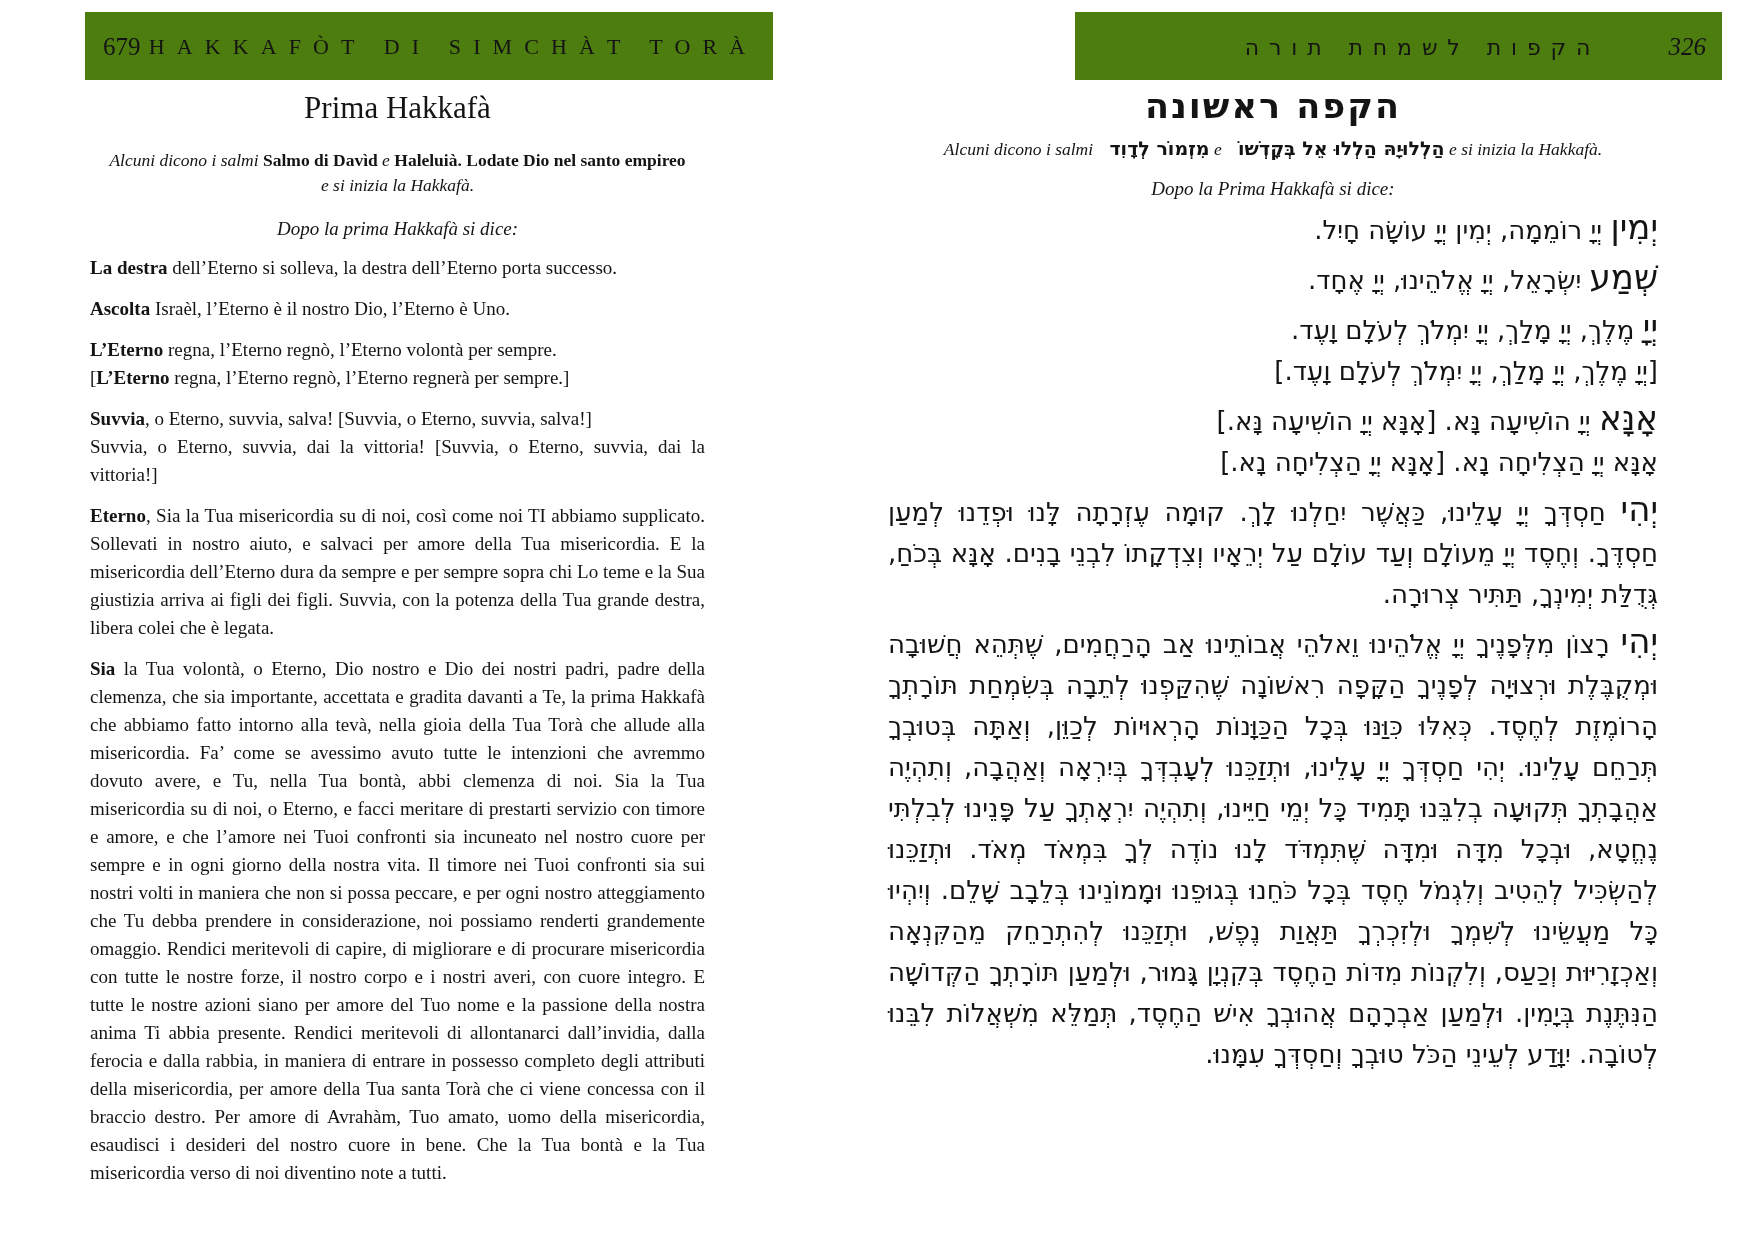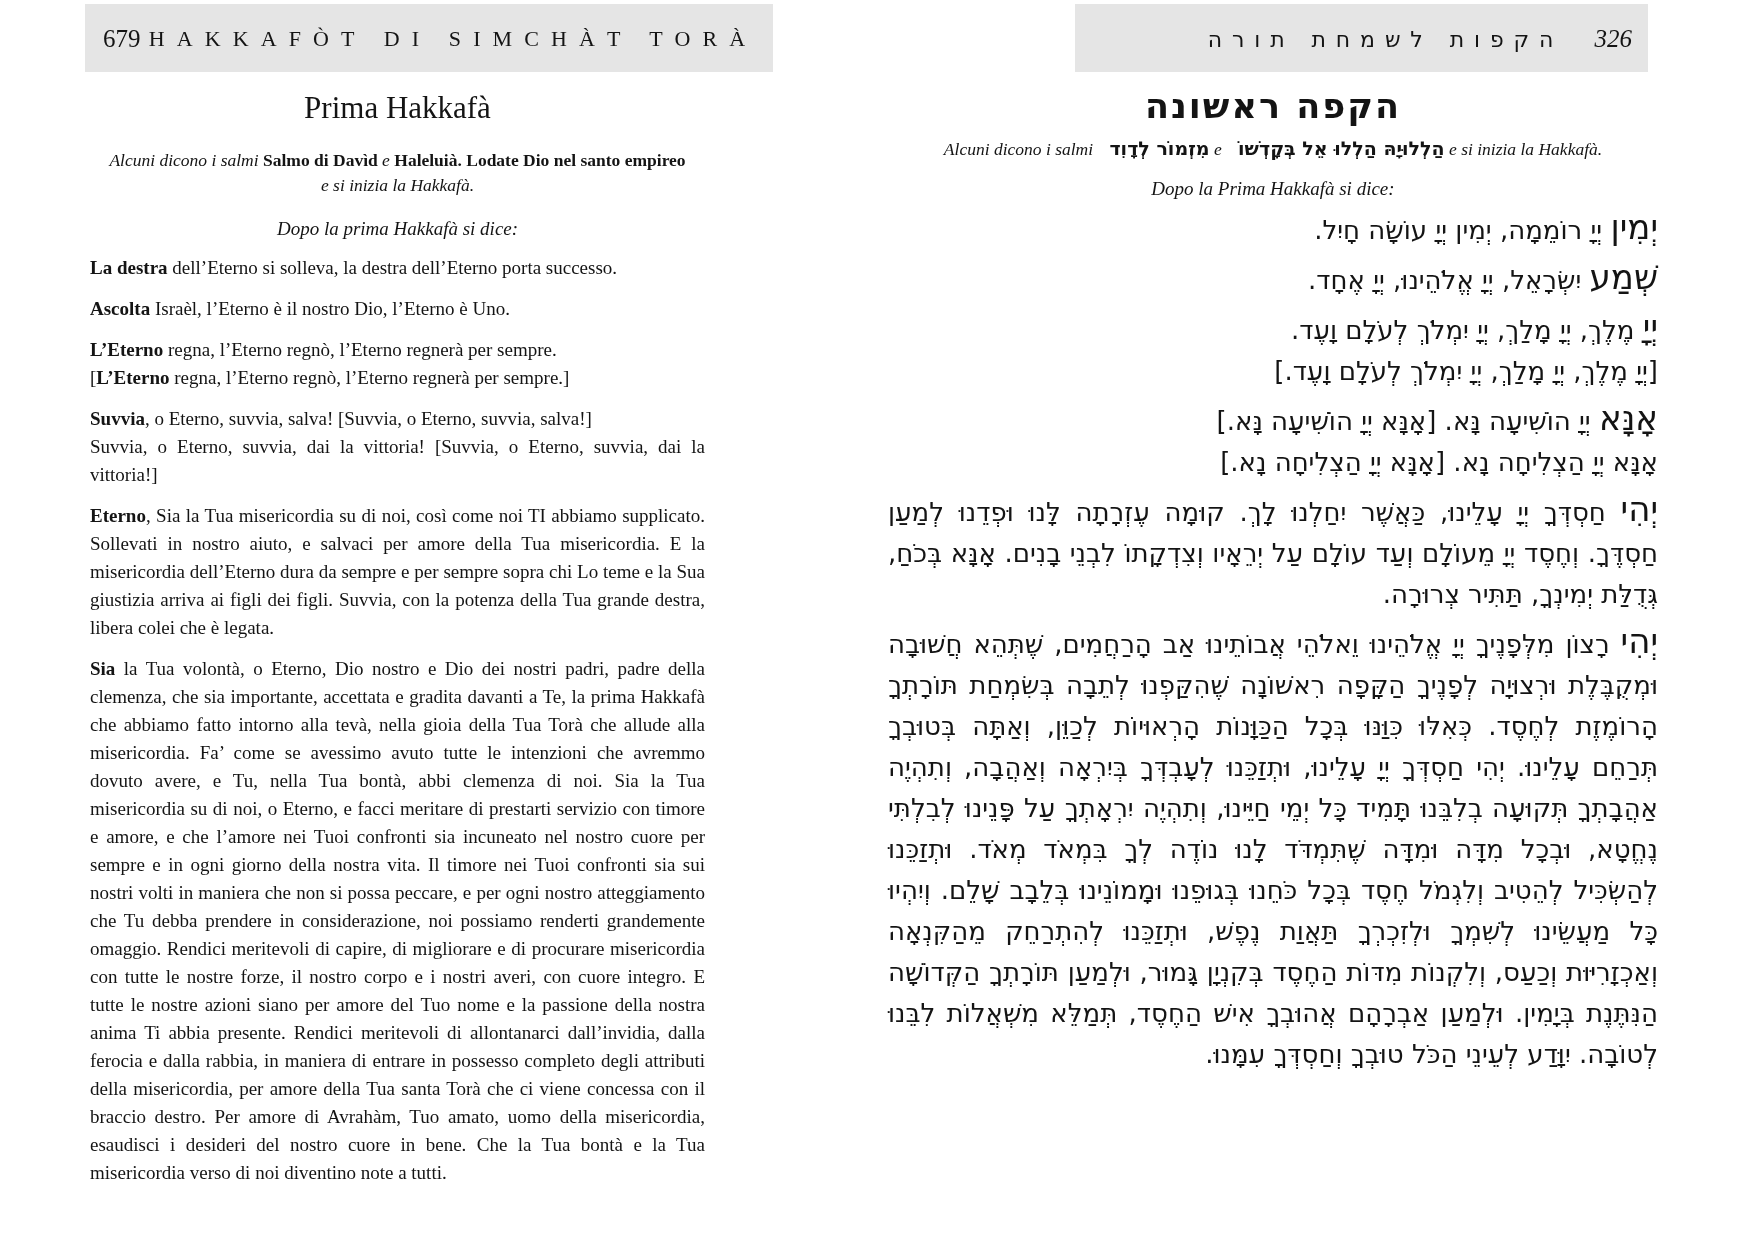--- a/index.html
+++ b/index.html
@@ -1,22 +1,22 @@
 <!DOCTYPE html>
 <html lang="it"><head>
 <meta charset="utf-8">
 <style>
   html,body{margin:0;padding:0;background:#ffffff;overflow:hidden;}
   body{width:1748px;height:1240px;position:relative;color:#141414;
        font-family:"Liberation Serif",serif;}
 
   
-  .band{position:absolute;top:4px;height:68px;background:#e5e5e5;}
+  .band{position:absolute;top:12px;height:68px;background:#4d7c0f;}
   #band-left{left:85px;width:688px;}
-  #band-right{left:1075px;width:573px;}
+  #band-right{left:1075px;width:647px;}
   .band-number{position:absolute;top:50%;transform:translateY(-46%);
                font-size:25px;}
   #band-left .band-number{left:18px;}
   #band-right .band-number{right:16px;font-style:italic;}
   .band-title{position:absolute;top:50%;left:50%;
               transform:translate(-50%,-46%);white-space:nowrap;margin-left:24px;}
   #band-left .band-title{font-size:22px;letter-spacing:0.55em;}
   #band-right .band-title{font-size:22px;letter-spacing:0.45em;direction:rtl;
               font-family:"DejaVu Sans","Liberation Serif",sans-serif;}
 
@@ -67,21 +67,21 @@
   <span class="band-number">326</span>
 </div>
 
 <div class="col" id="col-left">
   <h2 class="section-title">Prima Hakkafà</h2>
   <div class="intro"><span class="seg-i">Alcuni dicono i salmi </span><span class="seg-b">Salmo di Davìd</span><span class="seg-i"> e </span><span class="seg-b">Haleluià. Lodate Dio nel santo empireo</span><br><span class="seg-i">e si inizia la Hakkafà.</span></div>
   <div class="rubric">Dopo la prima Hakkafà si dice:</div>
   <div id="left-paragraphs">
       <p class="para"><span class="seg-lead">La destra</span><span class="seg-t"> dell’Eterno si solleva, la destra dell’Eterno porta successo.</span></p>
       <p class="para"><span class="seg-lead">Ascolta</span><span class="seg-t"> Israèl, l’Eterno è il nostro Dio, l’Eterno è Uno.</span></p>
-      <p class="para"><span class="seg-lead">L’Eterno</span><span class="seg-t"> regna, l’Eterno regnò, l’Eterno regnerà per sempre.</span><br><span class="seg-t">[</span><span class="seg-lead">L’Eterno</span><span class="seg-t"> regna, l’Eterno regnò, l’Eterno regnerà per sempre.]</span></p>
+      <p class="para"><span class="seg-lead">L’Eterno</span><span class="seg-t"> regna, l’Eterno regnò, l’Eterno volontà per sempre.</span><br><span class="seg-t">[</span><span class="seg-lead">L’Eterno</span><span class="seg-t"> regna, l’Eterno regnò, l’Eterno regnerà per sempre.]</span></p>
       <p class="para"><span class="seg-lead">Suvvia</span><span class="seg-t">, o Eterno, suvvia, salva! [Suvvia, o Eterno, suvvia, salva!]</span><br><span class="seg-t">Suvvia, o Eterno, suvvia, dai la vittoria! [Suvvia, o Eterno, suvvia, dai la vittoria!]</span></p>
       <p class="para"><span class="seg-lead">Eterno</span><span class="seg-t">, Sia la Tua misericordia su di noi, così come noi TI abbiamo supplicato. Sollevati in nostro aiuto, e salvaci per amore della Tua misericordia. E la misericordia dell’Eterno dura da sempre e per sempre sopra chi Lo teme e la Sua giustizia arriva ai figli dei figli. Suvvia, con la potenza della Tua grande destra, libera colei che è legata.</span></p>
       <p class="para"><span class="seg-lead">Sia</span><span class="seg-t"> la Tua volontà, o Eterno, Dio nostro e Dio dei nostri padri, padre della clemenza, che sia importante, accettata e gradita davanti a Te, la prima Hakkafà che abbiamo fatto intorno alla tevà, nella gioia della Tua Torà che allude alla misericordia. Fa’ come se avessimo avuto tutte le intenzioni che avremmo dovuto avere, e Tu, nella Tua bontà, abbi clemenza di noi. Sia la Tua misericordia su di noi, o Eterno, e facci meritare di prestarti servizio con timore e amore, e che l’amore nei Tuoi confronti sia incuneato nel nostro cuore per sempre e in ogni giorno della nostra vita. Il timore nei Tuoi confronti sia sui nostri volti in maniera che non si possa peccare, e per ogni nostro atteggiamento che Tu debba prendere in considerazione, noi possiamo renderti grandemente omaggio. Rendici meritevoli di capire, di migliorare e di procurare misericordia con tutte le nostre forze, il nostro corpo e i nostri averi, con cuore integro. E tutte le nostre azioni siano per amore del Tuo nome e la passione della nostra anima Ti abbia presente. Rendici meritevoli di allontanarci dall’invidia, dalla ferocia e dalla rabbia, in maniera di entrare in possesso completo degli attributi della misericordia, per amore della Tua santa Torà che ci viene concessa con il braccio destro. Per amore di Avrahàm, Tuo amato, uomo della misericordia, esaudisci i desideri del nostro cuore in bene. Che la Tua bontà e la Tua misericordia verso di noi diventino note a tutti.</span></p>
     </div>
 </div>
 
 <div class="col" id="col-right">
   <h2 class="section-title" dir="rtl">הקפה ראשונה</h2>
   <div class="intro"><span class="seg-i">Alcuni dicono i salmi </span><span class="seg-h">מִזְמוֹר לְדָוִד</span><span class="seg-i"> e </span><span class="seg-h">הַלְלוּיָהּ הַלְלוּ אֵל בְּקָדְשׁוֹ</span><span class="seg-i"> e si inizia la Hakkafà.</span></div>
   <div class="rubric">Dopo la Prima Hakkafà si dice:</div>

